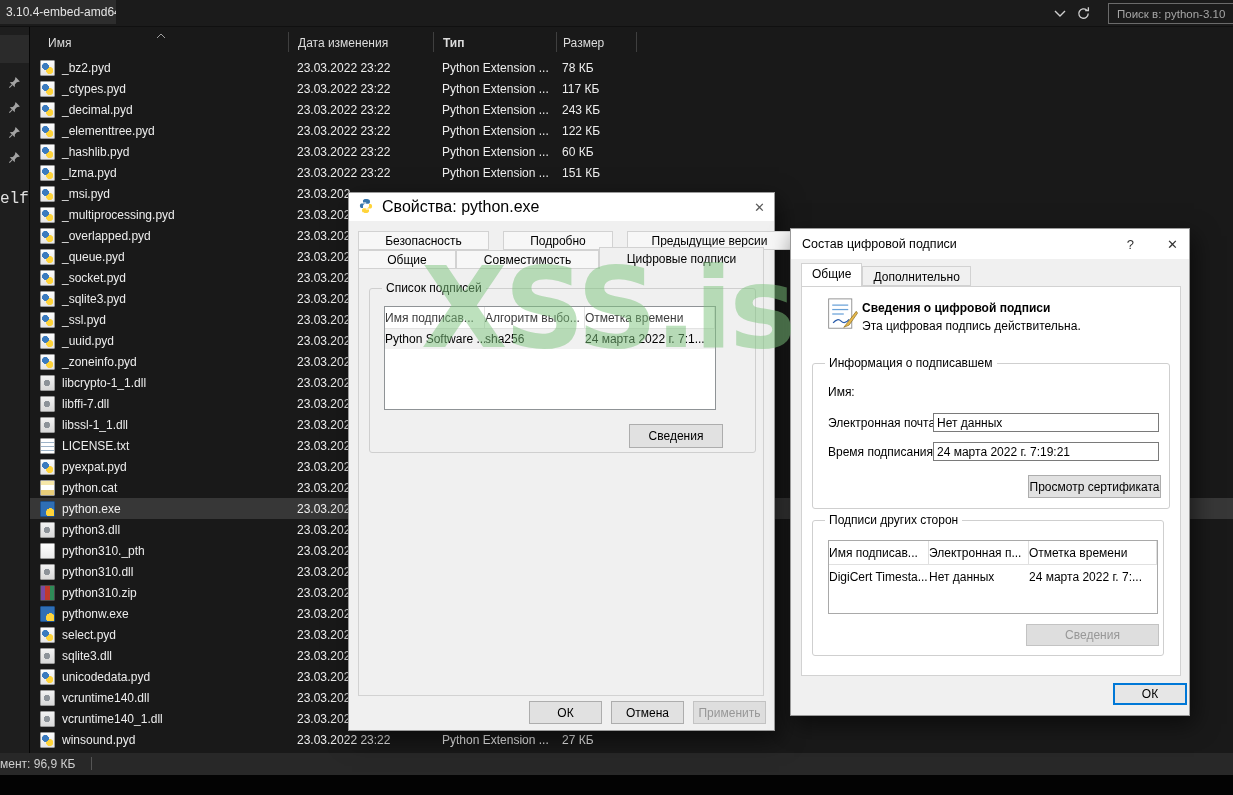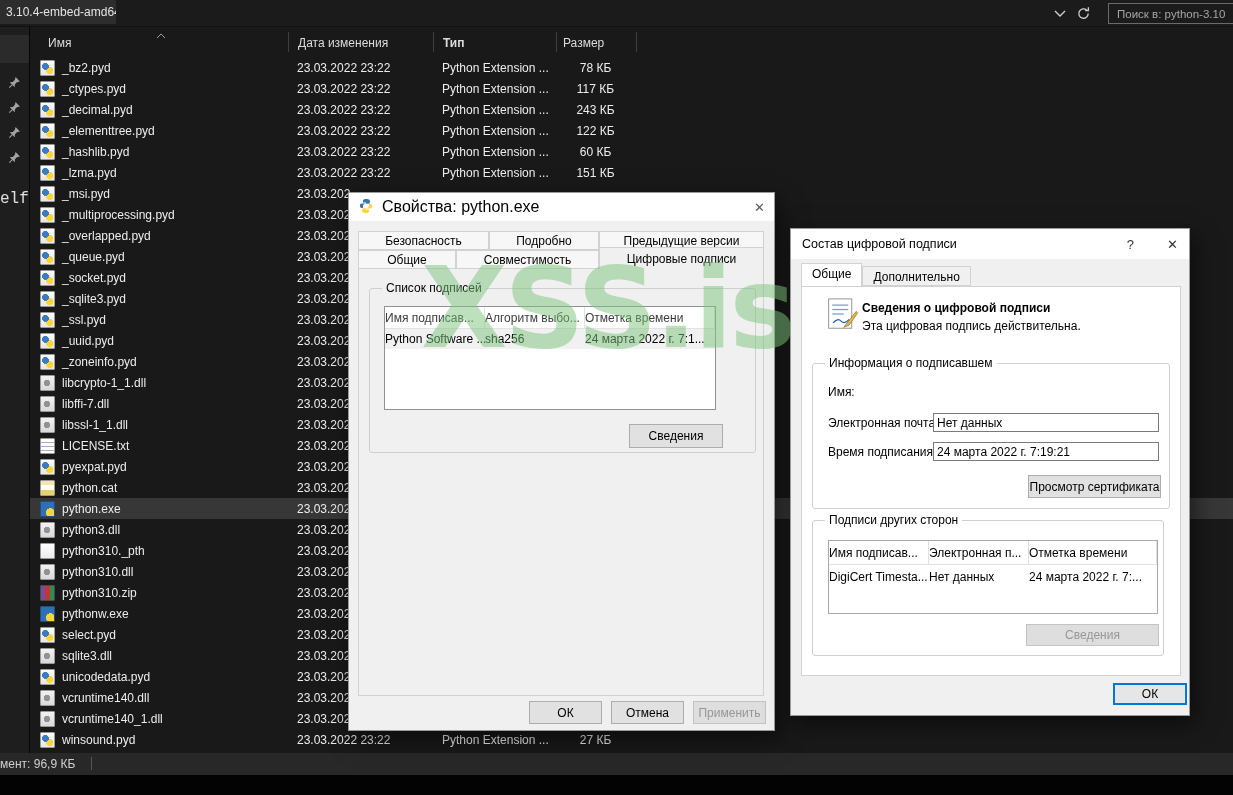--- a/index.html
+++ b/index.html
@@ -35,42 +35,42 @@
   .fic.pyd { background:radial-gradient(circle at 34% 38%, #3b7bbf 0 27%, transparent 29%), radial-gradient(circle at 66% 68%, #ffd43b 0 27%, transparent 29%), linear-gradient(#fdfdfd,#e6e6e6); border:1px solid #9a9a9a; }
   .fic.dll { background:radial-gradient(circle at 45% 50%, #8d9399 0 30%, transparent 32%), linear-gradient(#f2f2f2,#d9d9d9); border:1px solid #9a9a9a; }
   .fic.txt { background:repeating-linear-gradient(180deg,#ffffff 0 3px,#9db3c8 3px 4px); border:1px solid #9a9a9a; }
   .fic.cat { background:linear-gradient(180deg,#f6e7a9 0 30%,#ffffff 30% 62%,#e8cd7a 62%); border:1px solid #9a9a9a; }
   .fic.exe { background:radial-gradient(circle at 72% 76%, #ffd43b 0 30%, transparent 32%), linear-gradient(135deg,#2f6fb5 0 60%,#4189cf); border:1px solid #1d4f8a; }
   .fic.pth { background:linear-gradient(#ffffff,#ebebeb); border:1px solid #9a9a9a; }
   .fic.zip { background:linear-gradient(90deg,#7a4aa0 0 33%,#c0392b 33% 66%,#2e8b57 66%); border:1px solid #4a4a4a; }
   .c-name { width:232px; padding-left:7px; white-space:nowrap; overflow:hidden; }
   .c-date { width:135px; margin-left:10px; white-space:nowrap; overflow:hidden; }
   .c-type { width:110px; margin-left:10px; white-space:nowrap; overflow:hidden; }
-  .c-size { width:67px; margin-left:10px; text-align:center; white-space:nowrap; }
+  .c-size { width:67px; margin-left:10px; text-align:left; white-space:nowrap; }
 
   
   .statusbar { position:absolute; left:0; right:0; bottom:20px; height:22px; background:#282828; color:#cfcfcf; font-size:12px; padding:4px 0 0 0; }
   .st-sep { display:inline-block; width:1px; height:13px; background:#555; margin-left:16px; vertical-align:-2px; }
   .blackstrip { position:absolute; left:0; right:0; bottom:0; height:20px; background:#030303; }
 
   
   .dlg { position:absolute; background:#f0f0f0; border:1px solid #9b9b9b; box-shadow:4px 8px 22px rgba(0,0,0,.55); z-index:20; font-size:12px; color:#000; }
   .btn { position:absolute; background:#e1e1e1; border:1px solid #adadad; font-size:12px; font-family:inherit; color:#000; text-align:center; }
   .btn.disabled { color:#979797; background:#dedede; border-color:#c3c3c3; }
   .grp { position:absolute; border:1px solid #cfcfcf; border-radius:3px; }
   .grpl { position:absolute; top:-8px; left:12px; background:#f0f0f0; padding:0 4px; font-size:12px; white-space:nowrap; }
   .grpl.onwhite { background:#fff; }
 
   
   .props { left:348px; top:192px; width:427px; height:539px; }
   .ptitle { position:absolute; left:0; top:0; right:0; height:28px; background:#fff; display:flex; align-items:center; padding:0 9px; }
   .ptitle .ptxt { margin-left:8px; font-size:16px; }
   .pclose { margin-left:auto; color:#5a5a5a; font-size:13px; }
   .trow { position:absolute; left:9px; display:flex; }
-  .trow.r1 { top:38px; } .trow.r2 { top:57px; }
+  .trow.r1 { top:38px;gap:14px; } .trow.r2 { top:57px; }
   .ptab { height:19px; border:1px solid #d2d2d2; background:#f7f7f7; display:flex; align-items:center; justify-content:center; white-space:nowrap; }
   .r1 .ptab:nth-child(1){width:131px}.r1 .ptab:nth-child(2){width:110px}.r1 .ptab:nth-child(3){width:165px}
   .r2 .ptab:nth-child(1){width:98px}.r2 .ptab:nth-child(2){width:143px}.r2 .ptab:nth-child(3){width:165px}
   .ptab.active { background:#f0f0f0; height:22px; margin-top:-3px; border-bottom:none; position:relative; z-index:3; }
   .ppanel { position:absolute; left:9px; top:75px; width:406px; height:428px; border:1px solid #d2d2d2; background:#f0f0f0; }
   .pgrp { left:20px; top:95px; width:387px; height:165px; }
   .plist { position:absolute; left:35px; top:113px; width:332px; height:104px; background:#fff; border:1px solid #8f9396; }
   .plh { display:flex; height:22px; border-bottom:1px solid #e3e3e3; color:#3c3c3c; align-items:center; }
   .plh .cc { border-right:1px solid #e3e3e3; height:100%; display:flex; align-items:center; }
   .cc { padding-left:0; white-space:nowrap; overflow:hidden; }

